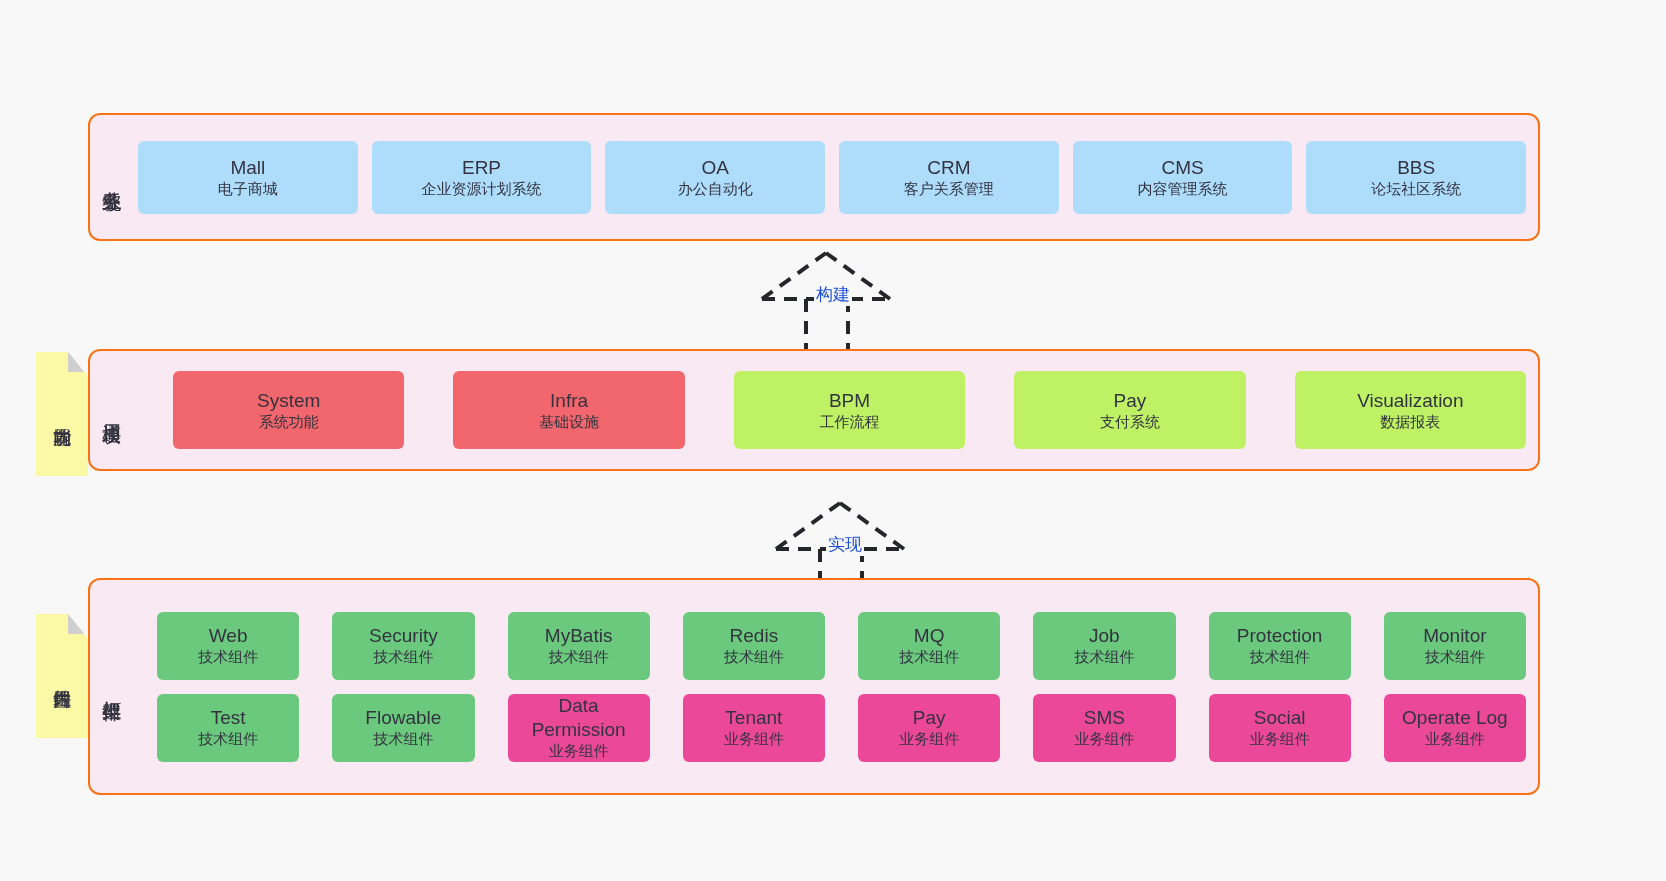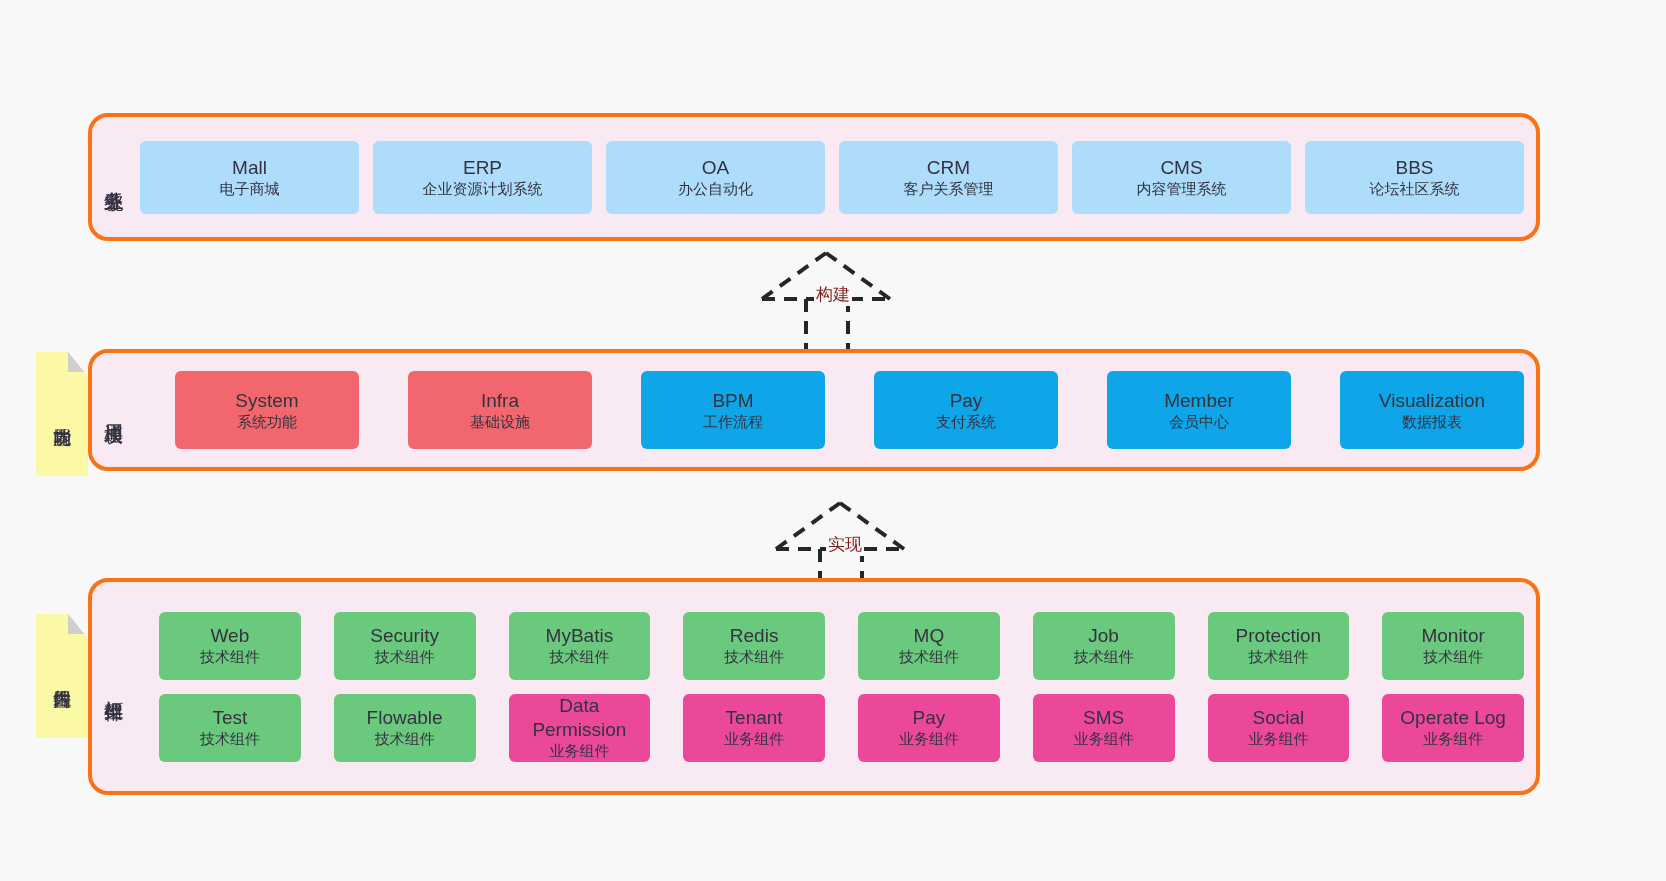--- a/index.html
+++ b/index.html
@@ -18,22 +18,22 @@
 
   #canvas {
     position: absolute;
     inset: 0;
   }
 
   
   .layer {
     position: absolute;
     background: #f8e9f3;
-    border: 4px solid #f97316;
-    border-radius: 20px;
+    border: 2px solid #f97316;
+    border-radius: 12px;
     box-sizing: border-box;
     display: flex;
     align-items: stretch;
   }
 
   .layer-title {
     width: 44px;
     flex: 0 0 44px;
     display: flex;
     align-items: center;
@@ -74,21 +74,21 @@
     line-height: 1.25;
     box-sizing: border-box;
     padding: 4px 6px;
     user-select: none;
   }
   .node .n-title { font-size: 19px; }
   .node .n-sub   { font-size: 15px; }
 
   .blue        { background: #aeddfc; }
   .red-strong  { background: #f2676d; }
-  .red-light   { background: #0ea5e9; }
+  .red-light   { background: #bef264; }
   .green-strong{ background: #6bc97e; }
   .green-light { background: #ec4899; }
 
   
   #layer-business { left: 88px;  top: 113px; width: 1452px; height: 128px; }
   #layer-common   { left: 88px;  top: 349px; width: 1452px; height: 122px; }
   #layer-framework{ left: 88px;  top: 578px; width: 1452px; height: 217px; }
 
   #layer-business  .node { height: 73px; }
   #layer-common    .node { height: 78px; margin-left: 35px; }
@@ -123,21 +123,21 @@
   }
   #sticky-common    { left: 36px; top: 352px; height: 124px; }
   #sticky-framework { left: 36px; top: 614px; height: 124px; }
 
   
   .connector { position: absolute; }
   .connector svg { display: block; overflow: visible; }
   .conn-label {
     position: absolute;
     font-size: 17px;
-    color: #7f1d1d;
+    color: #1d4ed8;
     background: #f8f8f8;
     padding: 0 2px;
     user-select: none;
     white-space: nowrap;
   }
   #connector-build  { left: 744px; top: 241px; width: 200px; height: 108px; }
   #connector-build  .conn-label { left: 70px; top: 42px; }
   #connector-impl   { left: 758px; top: 491px; width: 200px; height: 107px; }
   #connector-impl   .conn-label { left: 68px; top: 42px; }
 </style>
@@ -210,24 +210,20 @@
         </div>
         <div class="node red-light">
           <span class="n-title">BPM</span>
           <span class="n-sub">工作流程</span>
         </div>
         <div class="node red-light">
           <span class="n-title">Pay</span>
           <span class="n-sub">支付系统</span>
         </div>
         <div class="node red-light">
-          <span class="n-title">Member</span>
-          <span class="n-sub">会员中心</span>
-        </div>
-        <div class="node red-light">
           <span class="n-title">Visualization</span>
           <span class="n-sub">数据报表</span>
         </div>
       </div>
     </div>
   </div>
 
   <div class="connector" id="connector-impl">
     <svg width="200" height="107" viewBox="0 0 200 107" aria-hidden="true">
       <g fill="none" stroke="#25262a" stroke-width="4" stroke-dasharray="13 9" stroke-linecap="butt">

